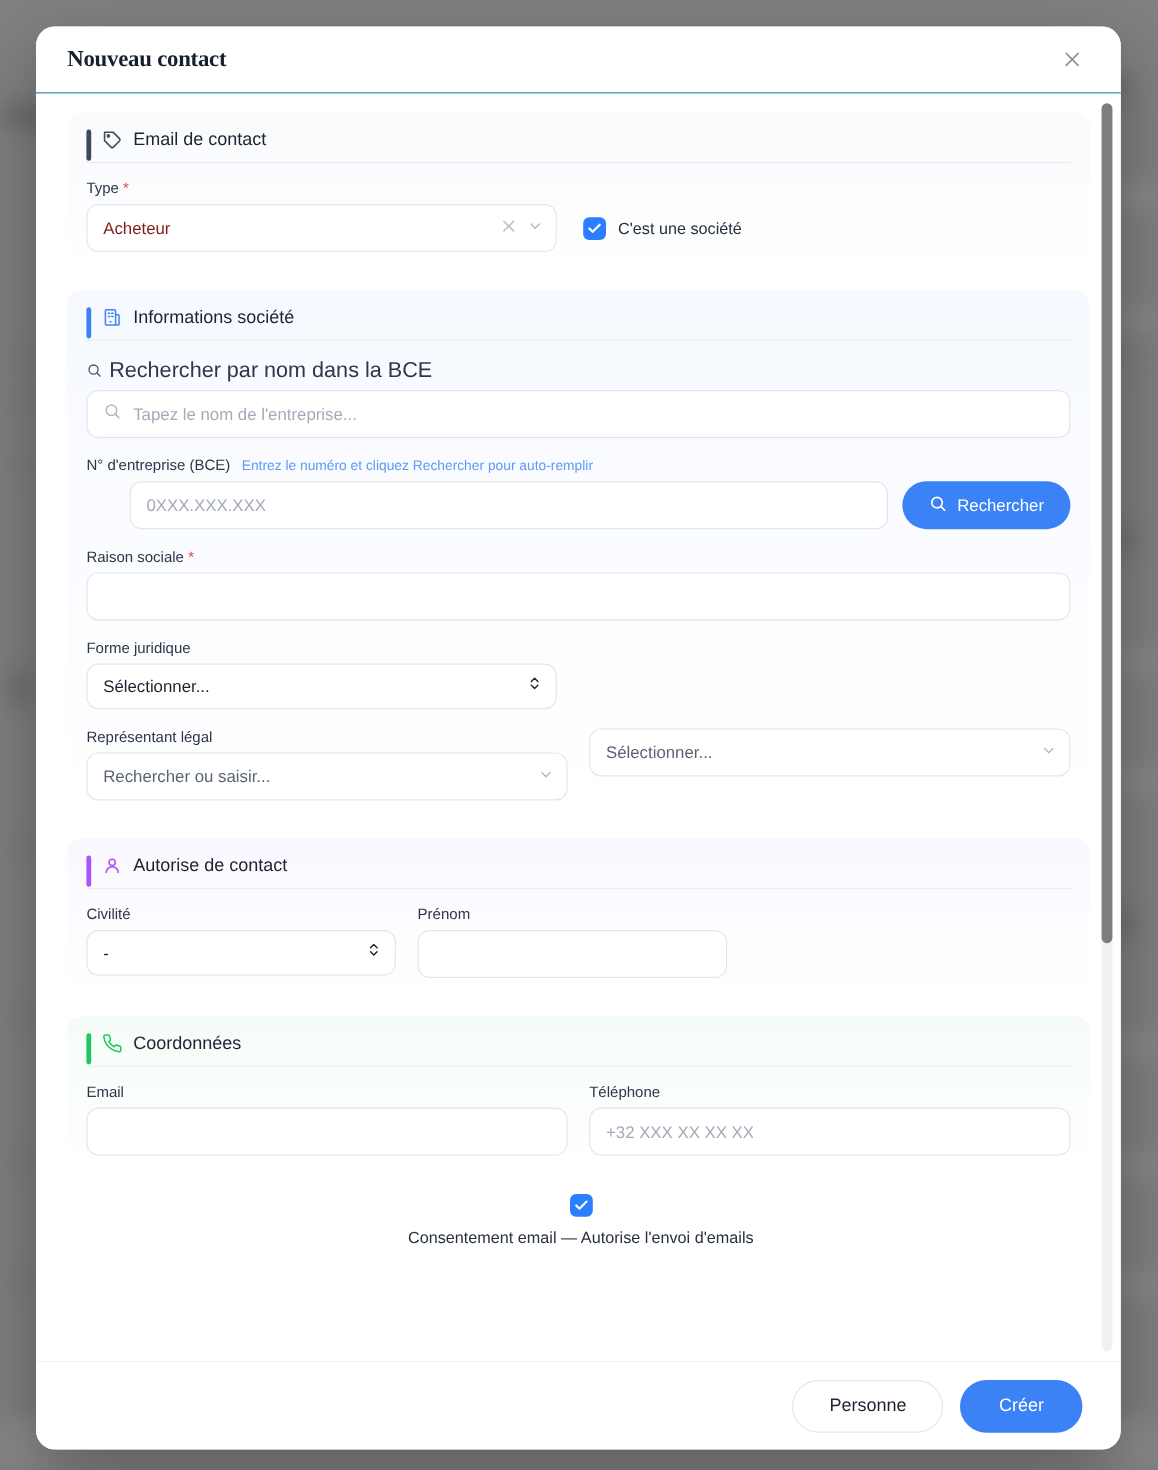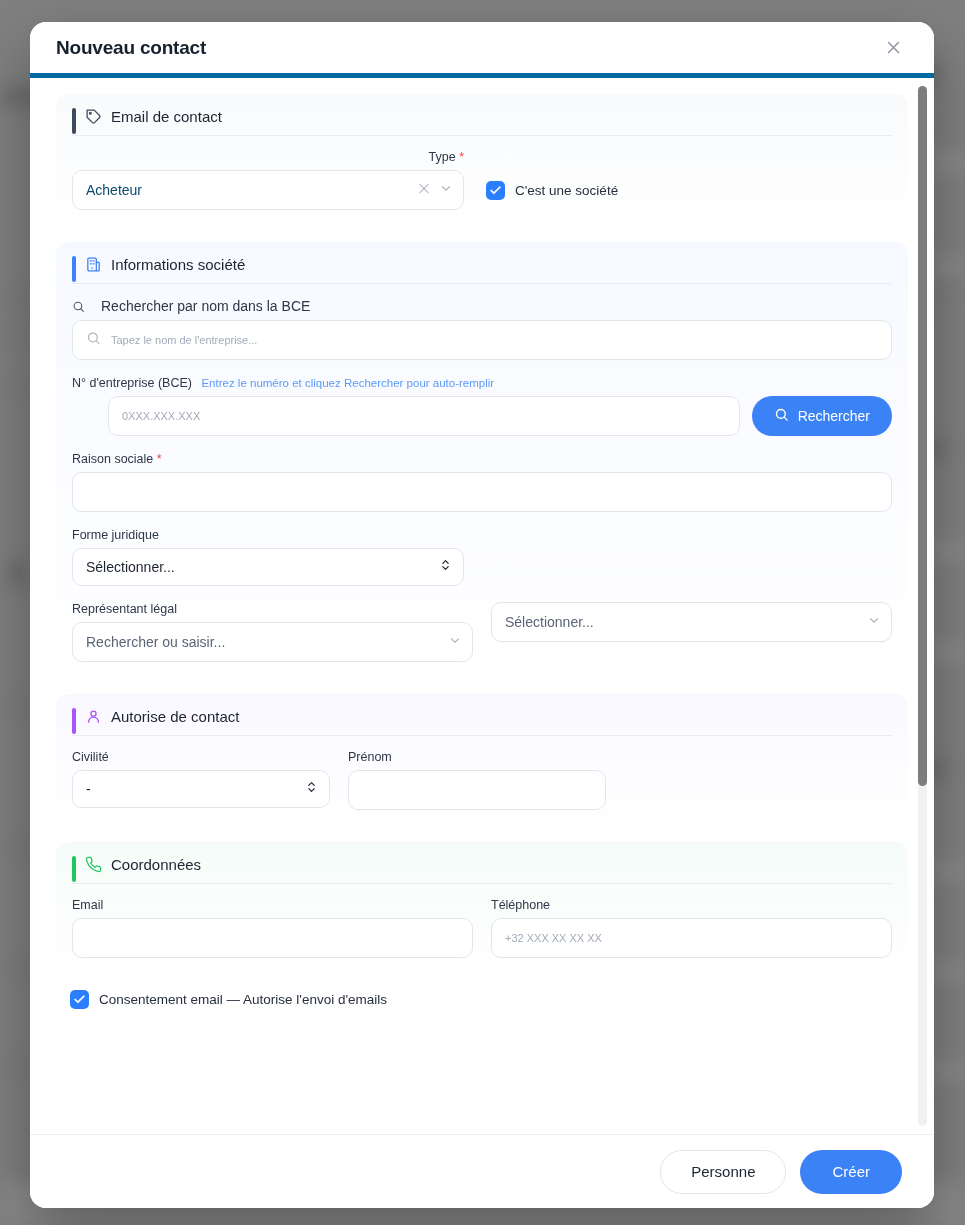--- a/index.html
+++ b/index.html
@@ -44,22 +44,23 @@
   }
 
   
   .modal-header {
     height: 56px;
     flex: 0 0 56px;
     display: flex;
     align-items: center;
     justify-content: space-between;
     padding: 0 26px 0 26px;
-    border-bottom: 5px solid #0369a1;
-    background: #fff;
+    border-bottom: 1px solid #0369a1;
+    background: #fff;
+    font-family: Liberation Serif, serif;
   }
   .modal-title {
     font-size: 19px;
     font-weight: bold;
     color: #17202e;
     letter-spacing: -.2px;
   }
   .close-btn {
     width: 30px; height: 30px;
     display: flex; align-items: center; justify-content: center;
@@ -145,21 +146,21 @@
     margin-left: 6px;
   }
 
   .input {
     width: 100%;
     height: 38px;
     border: 1px solid #e2e6ec;
     border-radius: 10px;
     background: #fff;
     padding: 0 13px;
-    font-size: 11px;
+    font-size: 14px;
     color: #1c2431;
     font-family: "Liberation Sans", sans-serif;
     outline: none;
   }
   .input::placeholder { color: #a3abb8; }
   .input.lg { height: 40px; }
 
   .select-native {
     width: 100%;
     height: 38px;
@@ -187,21 +188,21 @@
   .combo {
     position: relative;
     height: 40px;
     border: 1px solid #e2e6ec;
     border-radius: 10px;
     background: #fff;
     display: flex;
     align-items: center;
     padding: 0 13px;
     font-size: 14px;
-    color: #0c4a6e;
+    color: #7f1d1d;
     cursor: pointer;
   }
   .combo.placeholderish { color: #5a6475; }
   .combo .icons {
     position: absolute;
     right: 10px; top: 50%;
     transform: translateY(-50%);
     display: flex; align-items: center; gap: 8px;
     color: #b2b9c4;
   }
@@ -217,22 +218,22 @@
     left: 14px; top: 50%;
     transform: translateY(-50%);
     color: #b0b7c2;
     pointer-events: none;
   }
   .search-wrap .input { padding-left: 38px; }
 
   .label-with-icon {
     display: flex;
     align-items: center;
-    gap: 16px;
-    font-size: 14px;
+    gap: 6px;
+    font-size: 18px;
     color: #2d3748;
     margin-bottom: 6px;
   }
   .label-with-icon svg { color: #4a5568; }
 
   
   .bce-row { display: flex; gap: 12px; align-items: stretch; }
   .bce-row .input { flex: 1 1 auto; height: 40px; margin-left: 36px; }
   .btn-search {
     flex: 0 0 auto;
@@ -270,21 +271,21 @@
   .cbx-label {
     font-size: 13.5px;
     color: #27303f;
   }
 
   .type-row {
     display: flex;
     align-items: flex-end;
     gap: 22px;
   }
-  .type-row .type-col { width: 392px; flex: 0 0 392px; text-align: right; }
+  .type-row .type-col { width: 392px; flex: 0 0 392px; }
   .type-row .cbx-line { padding-bottom: 10px; }
 
   
   .modal-footer {
     flex: 0 0 74px;
     height: 74px;
     border-top: 1px solid #edeff2;
     background: #fff;
     display: flex;
     align-items: center;
@@ -559,21 +560,21 @@
             <label class="field-label">Email</label>
             <input class="input lg" type="email" style="">
           </div>
           <div class="col">
             <label class="field-label">Téléphone</label>
             <input class="input lg" type="tel" placeholder="+32 XXX XX XX XX" style="">
           </div>
         </div>
       </div>
 
-      <div class="cbx-line" style="margin:4px 0 10px 14px;">
+      <div class="cbx-line" style="margin:4px 0 10px 4px;flex-direction:column;">
         <span class="cbx">
           <svg width="13" height="13" viewBox="0 0 24 24" fill="none" stroke="#ffffff" stroke-width="3.2" stroke-linecap="round" stroke-linejoin="round">
             <polyline points="20 6 9 17 4 12"></polyline>
           </svg>
         </span>
         <span class="cbx-label">Consentement email — Autorise l'envoi d'emails</span>
       </div>
 
     </div>
   </div>

